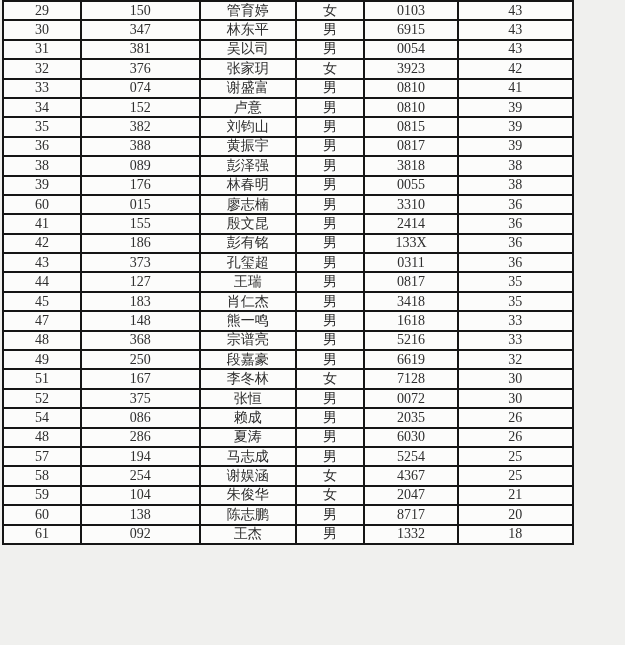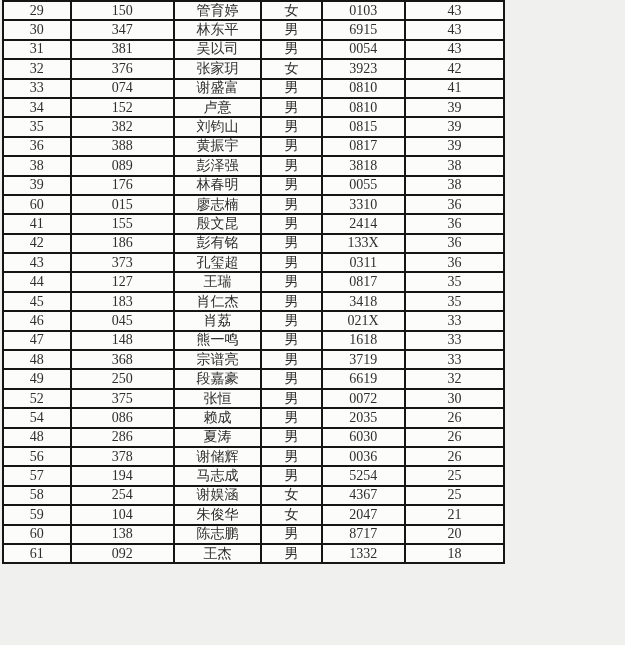--- a/index.html
+++ b/index.html
@@ -4,21 +4,21 @@
 <style>
   html, body {
     margin: 0;
     padding: 0;
     width: 625px;
     height: 645px;
     background: #f0f0ee;
     overflow: hidden;
   }
   .page {
-    width: 505px;
+    width: 574px;
     height: 645px;
     position: relative;
   }
   table.score-table {
     border-collapse: collapse;
     table-layout: fixed;
     margin-left: 2px;
     margin-top: 0;
   }
   table.score-table td {
@@ -178,52 +178,52 @@
         </tr>
         <tr>
           <td>45</td>
           <td>183</td>
           <td>肖仁杰</td>
           <td>男</td>
           <td>3418</td>
           <td>35</td>
         </tr>
         <tr>
-          <td>46</td>
-          <td>045</td>
-          <td>肖荔</td>
-          <td>男</td>
-          <td>021X</td>
-          <td>33</td>
-        </tr>
-        <tr>
           <td>47</td>
           <td>148</td>
           <td>熊一鸣</td>
           <td>男</td>
           <td>1618</td>
           <td>33</td>
         </tr>
         <tr>
           <td>48</td>
           <td>368</td>
           <td>宗谱亮</td>
           <td>男</td>
-          <td>3719</td>
+          <td>5216</td>
           <td>33</td>
         </tr>
         <tr>
           <td>49</td>
           <td>250</td>
           <td>段嘉豪</td>
           <td>男</td>
           <td>6619</td>
           <td>32</td>
         </tr>
         <tr>
+          <td>51</td>
+          <td>167</td>
+          <td>李冬林</td>
+          <td>女</td>
+          <td>7128</td>
+          <td>30</td>
+        </tr>
+        <tr>
           <td>52</td>
           <td>375</td>
           <td>张恒</td>
           <td>男</td>
           <td>0072</td>
           <td>30</td>
         </tr>
         <tr>
           <td>54</td>
           <td>086</td>
@@ -231,28 +231,20 @@
           <td>男</td>
           <td>2035</td>
           <td>26</td>
         </tr>
         <tr>
           <td>48</td>
           <td>286</td>
           <td>夏涛</td>
           <td>男</td>
           <td>6030</td>
-          <td>26</td>
-        </tr>
-        <tr>
-          <td>56</td>
-          <td>378</td>
-          <td>谢储辉</td>
-          <td>男</td>
-          <td>0036</td>
           <td>26</td>
         </tr>
         <tr>
           <td>57</td>
           <td>194</td>
           <td>马志成</td>
           <td>男</td>
           <td>5254</td>
           <td>25</td>
         </tr>

